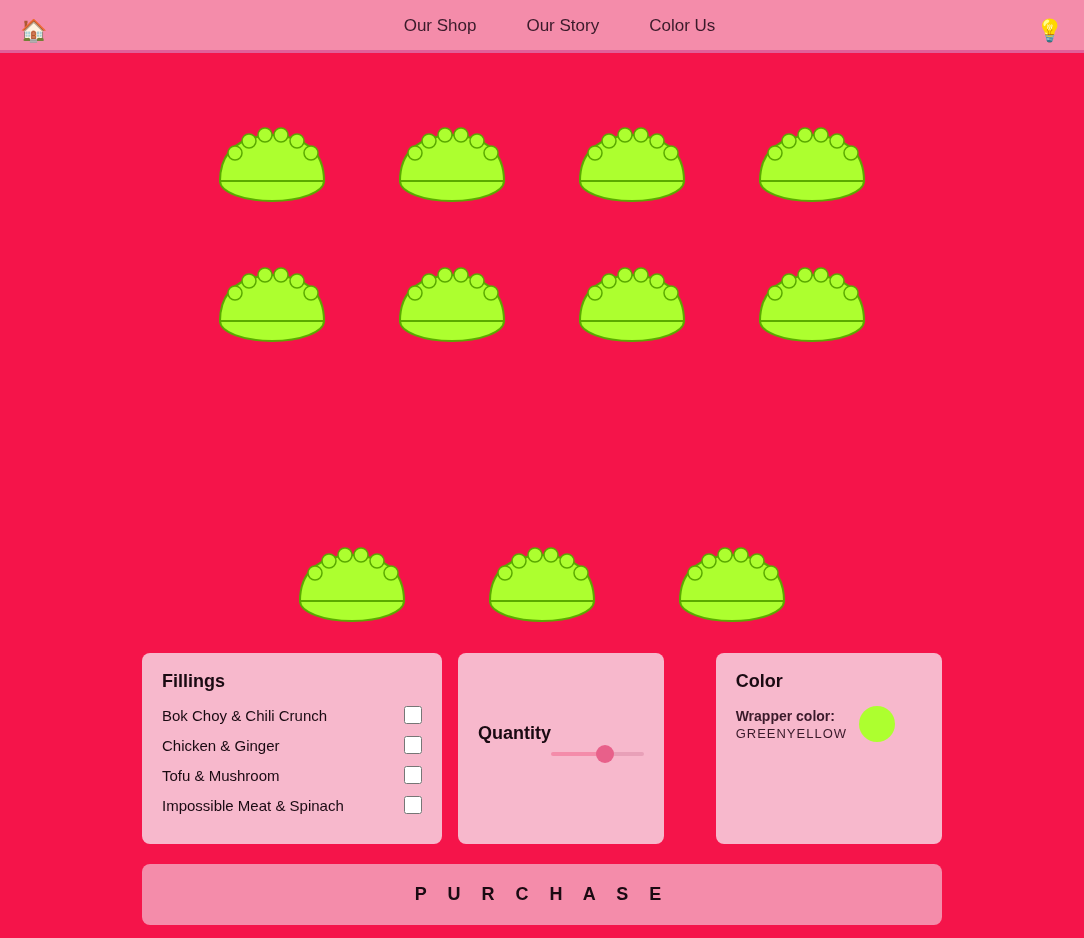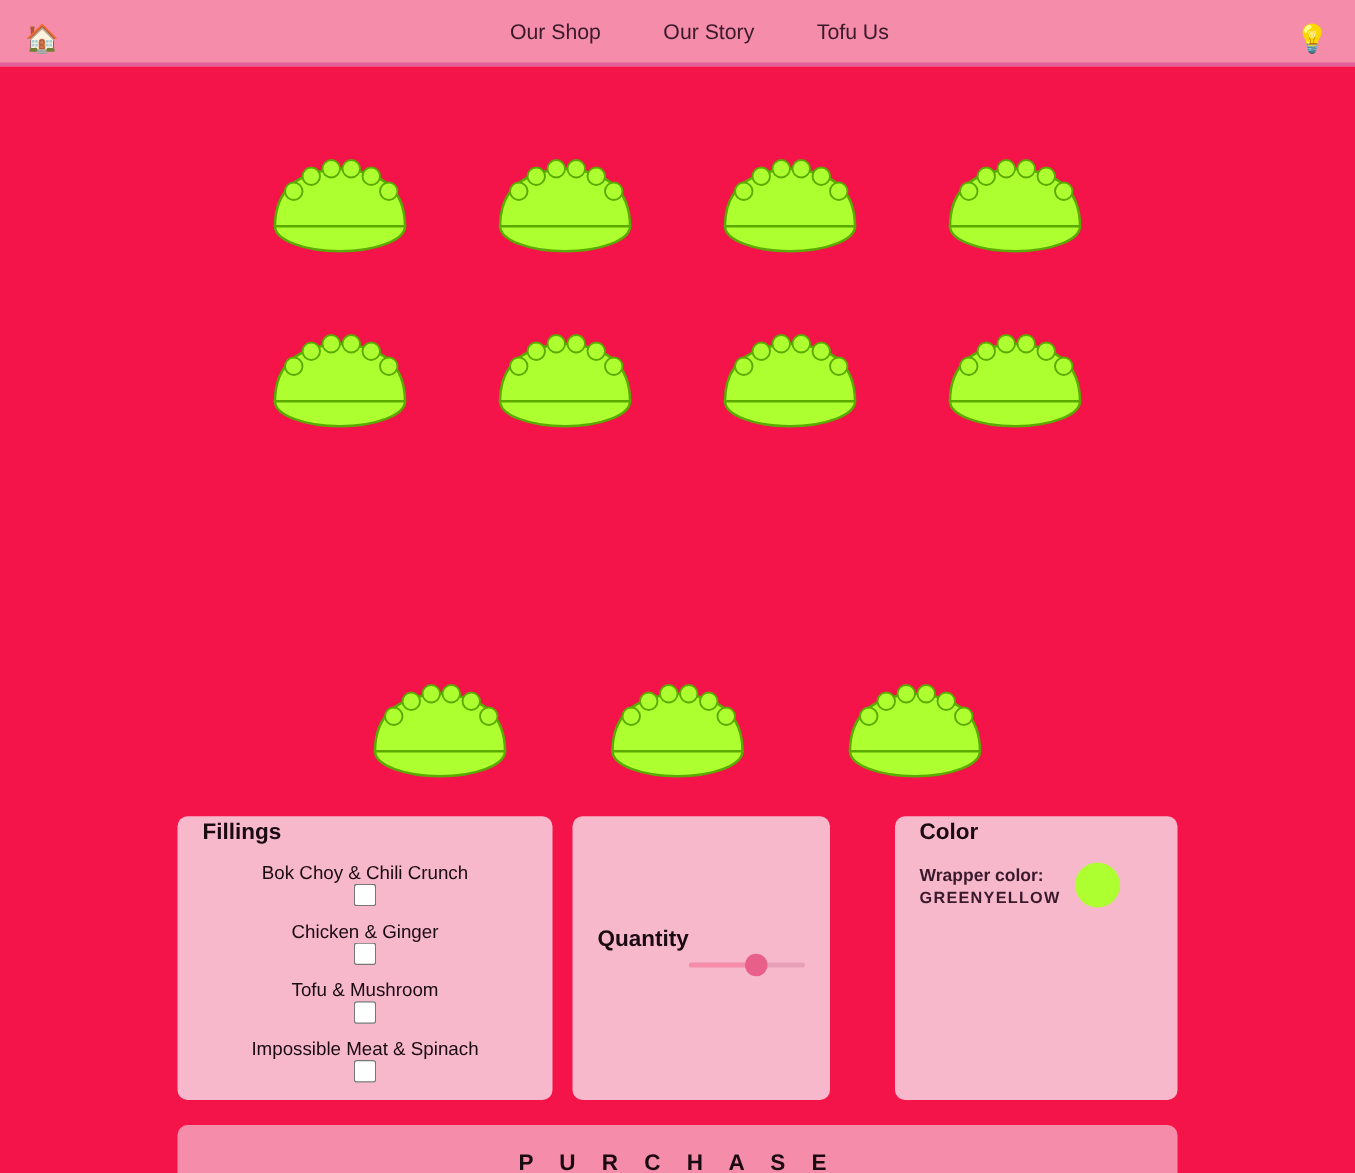--- a/index.html
+++ b/index.html
@@ -104,21 +104,21 @@
     #controls {
       display: flex;
       gap: 16px;
       width: 800px;
       margin-bottom: 20px;
     }
 
     .card {
       background: #f7b8cc;
       border-radius: 8px;
-      padding: 2px 20px;
+      padding: 18px 20px;
     }
 
     #fillings-card {
       flex: 1.1;
       min-width: 300px;
     }
 
     #quantity-card {
       flex: 0.8;
       min-width: 180px;
@@ -139,21 +139,20 @@
       color: #1a0a12;
       font-family: Arial, sans-serif;
       margin-bottom: 14px;
     }
 
     .filling-row {
       display: flex;
       align-items: center;
       justify-content: space-between;
       margin-bottom: 12px;
-      flex-direction: column;
     }
     .filling-label {
       font-size: 15px;
       color: #1a0a12;
       font-family: Arial, sans-serif;
     }
     .filling-checkbox {
       width: 18px;
       height: 18px;
       accent-color: #f5144a;
@@ -208,21 +207,21 @@
       margin-top: 8px;
     }
     #color-label {
       font-size: 14px;
       color: #3a1a2a;
       font-family: Arial, sans-serif;
       font-weight: bold;
     }
     #color-name {
       font-size: 13px;
-      font-weight: bold;
+      font-weight: normal;
       color: #3a1a2a;
       font-family: Arial, sans-serif;
       letter-spacing: 1px;
       margin-top: 2px;
     }
     #color-swatch {
       width: 36px;
       height: 36px;
       border-radius: 50%;
       background: #adff2f;
@@ -249,21 +248,21 @@
 <body>
 
 <div id="header">
   <div id="header-icons">
     <span class="header-icon">🏠</span>
     <span class="header-icon">💡</span>
   </div>
   <nav id="nav">
     <span class="nav-item">Our Shop</span>
     <span class="nav-item">Our Story</span>
-    <span class="nav-item">Tofu Us</span>
+    <span class="nav-item">Color Us</span>
   </nav>
 </div>
 
 <div id="main">
 
   <div id="dumplings-grid">
 
     <div class="dumpling-cell">
       <svg class="dumpling-svg" viewBox="0 0 130 90" xmlns="http://www.w3.org/2000/svg">
         <ellipse cx="65" cy="68" rx="52" ry="20" fill="#adff2f" stroke="#5aaa00" stroke-width="2"></ellipse>

